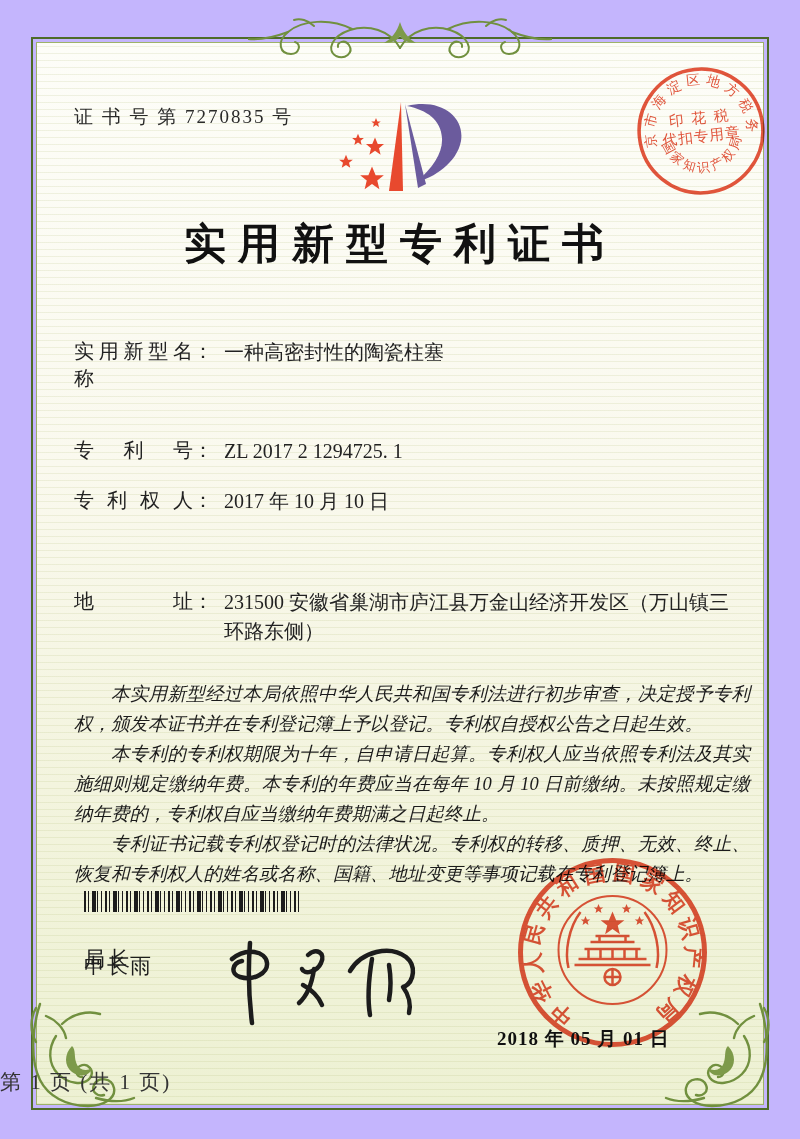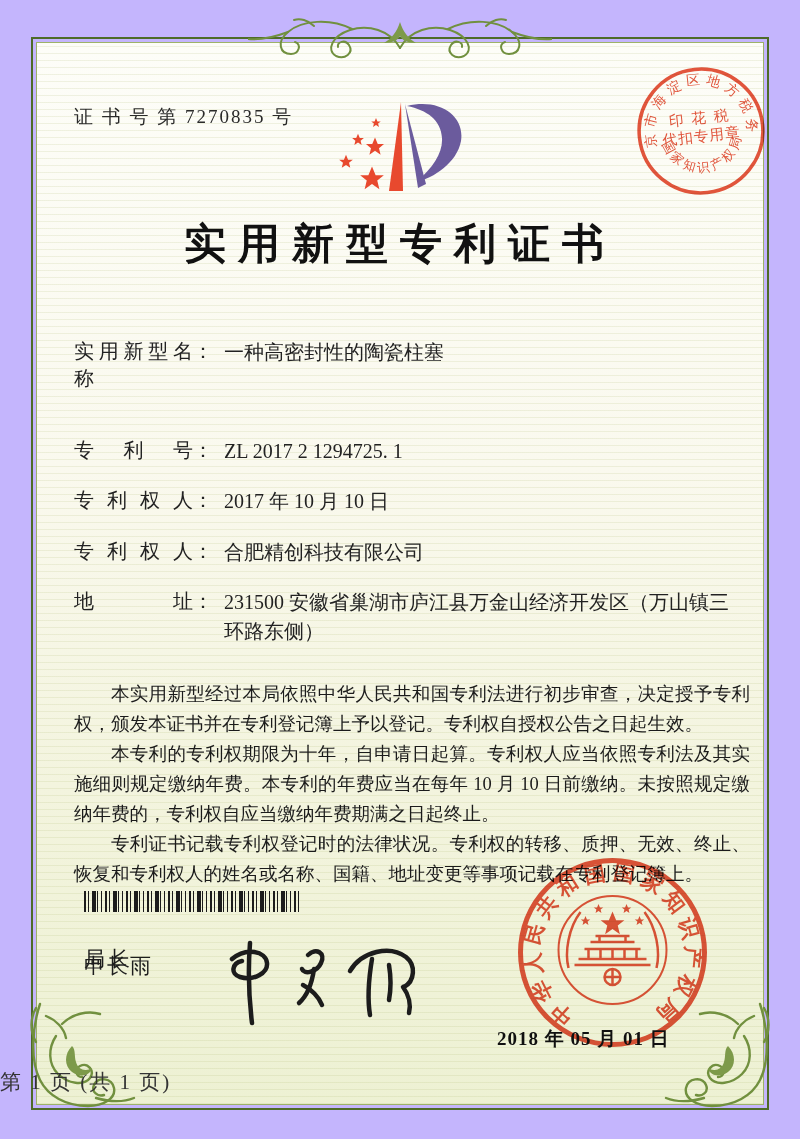--- a/index.html
+++ b/index.html
@@ -13,21 +13,21 @@
       linear-gradient(180deg,#fdfdf8 0%,#faf9ee 40%,#f3f4de 70%,#edf1d3 100%);}
   .abs{position:absolute;}
   .txt{color:#1e1e1e;}
   .cert-no{left:74px;top:104px;font-size:19px;letter-spacing:2px;color:#2a2a2a;}
   .title{left:0;right:0;top:216px;text-align:center;font-size:42px;font-weight:bold;letter-spacing:12px;color:#111;}
   .frow{left:74px;width:676px;font-size:20px;color:#222;}
   .flabel{display:inline-block;width:119px;text-align:justify;text-align-last:justify;vertical-align:top;}
   .fcolon{display:inline-block;vertical-align:top;}
   .fvalue{display:inline-block;vertical-align:top;margin-left:6px;max-width:515px;line-height:1.45;}
   .grant-no{position:absolute;left:381px;top:0;white-space:nowrap;}
-  .paras{left:74px;top:680px;width:676px;font-size:18.5px;line-height:1.62;text-align:justify;color:#1b1b1b;}
+  .paras{left:74px;top:680px;width:676px;font-size:18.5px;line-height:1.62;text-align:justify;color:#1b1b1b;font-style:italic;}
   .paras p{margin:0;text-indent:2em;}
   .barcode{left:84px;top:891px;width:216px;height:21px;
     background:repeating-linear-gradient(90deg,#1c1c1c 0 2px,rgba(0,0,0,0) 2px 4px,#1c1c1c 4px 5px,rgba(0,0,0,0) 5px 8px,#1c1c1c 8px 12px,rgba(0,0,0,0) 12px 13px,#1c1c1c 13px 14px,rgba(0,0,0,0) 14px 17px,#1c1c1c 17px 18px,rgba(0,0,0,0) 18px 21px);}
   .sig-title{left:84px;top:945px;font-size:21px;color:#1d1d1d;letter-spacing:4px;}
   .sig-name{left:84px;top:952px;font-size:21px;color:#1d1d1d;letter-spacing:2px;}
   .stamp{mix-blend-mode:multiply;opacity:.93;}
   .seal-date{left:497px;top:1026px;font-size:19px;font-weight:600;color:#101010;z-index:6;letter-spacing:1px;}
   .footer{left:0;right:0;top:1068px;text-align:left;font-size:21px;color:#333;letter-spacing:2px;}
   .orn-br{transform:scaleX(-1);}
   svg{display:block;}
@@ -119,24 +119,20 @@
     <span class="fvalue">一种高密封性的陶瓷柱塞</span>
   </div>
   <div class="abs frow" style="top:437px">
     <span class="flabel">专利号</span><span class="fcolon">：</span>
     <span class="fvalue">ZL 2017 2 1294725. 1</span>
   </div>
   <div class="abs frow" style="top:487px">
     <span class="flabel">专利权人</span><span class="fcolon">：</span>
     <span class="fvalue">2017 年 10 月 10 日</span>
   </div>
-  <div class="abs frow" style="top:538px">
-    <span class="flabel">专利权人</span><span class="fcolon">：</span>
-    <span class="fvalue">合肥精创科技有限公司</span>
-  </div>
   <div class="abs frow" style="top:588px">
     <span class="flabel">地址</span><span class="fcolon">：</span>
     <span class="fvalue">231500 安徽省巢湖市庐江县万金山经济开发区（万山镇三环路东侧）</span>
   </div>
 
 
   <div class="abs paras">
     <p>本实用新型经过本局依照中华人民共和国专利法进行初步审查，决定授予专利权，颁发本证书并在专利登记簿上予以登记。专利权自授权公告之日起生效。</p>
     <p>本专利的专利权期限为十年，自申请日起算。专利权人应当依照专利法及其实施细则规定缴纳年费。本专利的年费应当在每年 10 月 10 日前缴纳。未按照规定缴纳年费的，专利权自应当缴纳年费期满之日起终止。</p>
     <p>专利证书记载专利权登记时的法律状况。专利权的转移、质押、无效、终止、恢复和专利权人的姓名或名称、国籍、地址变更等事项记载在专利登记簿上。</p>

